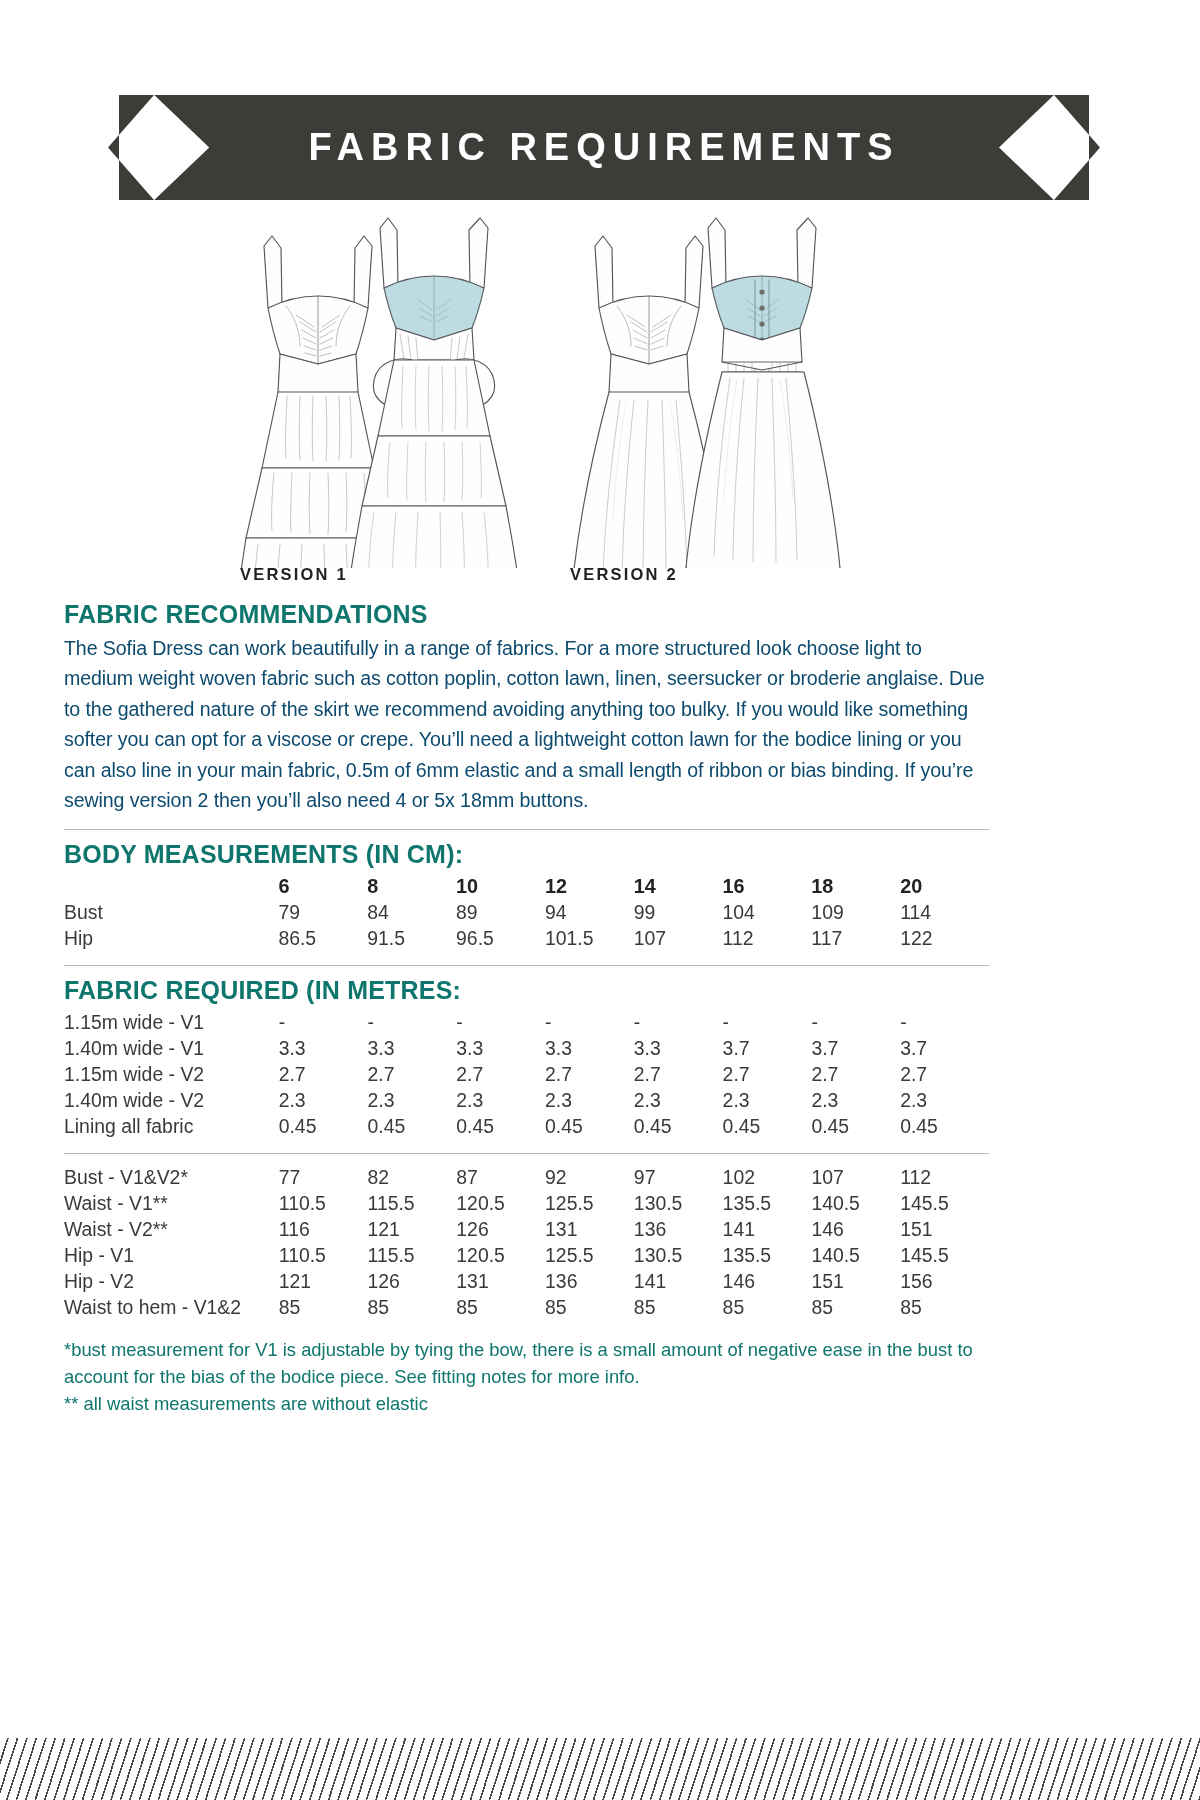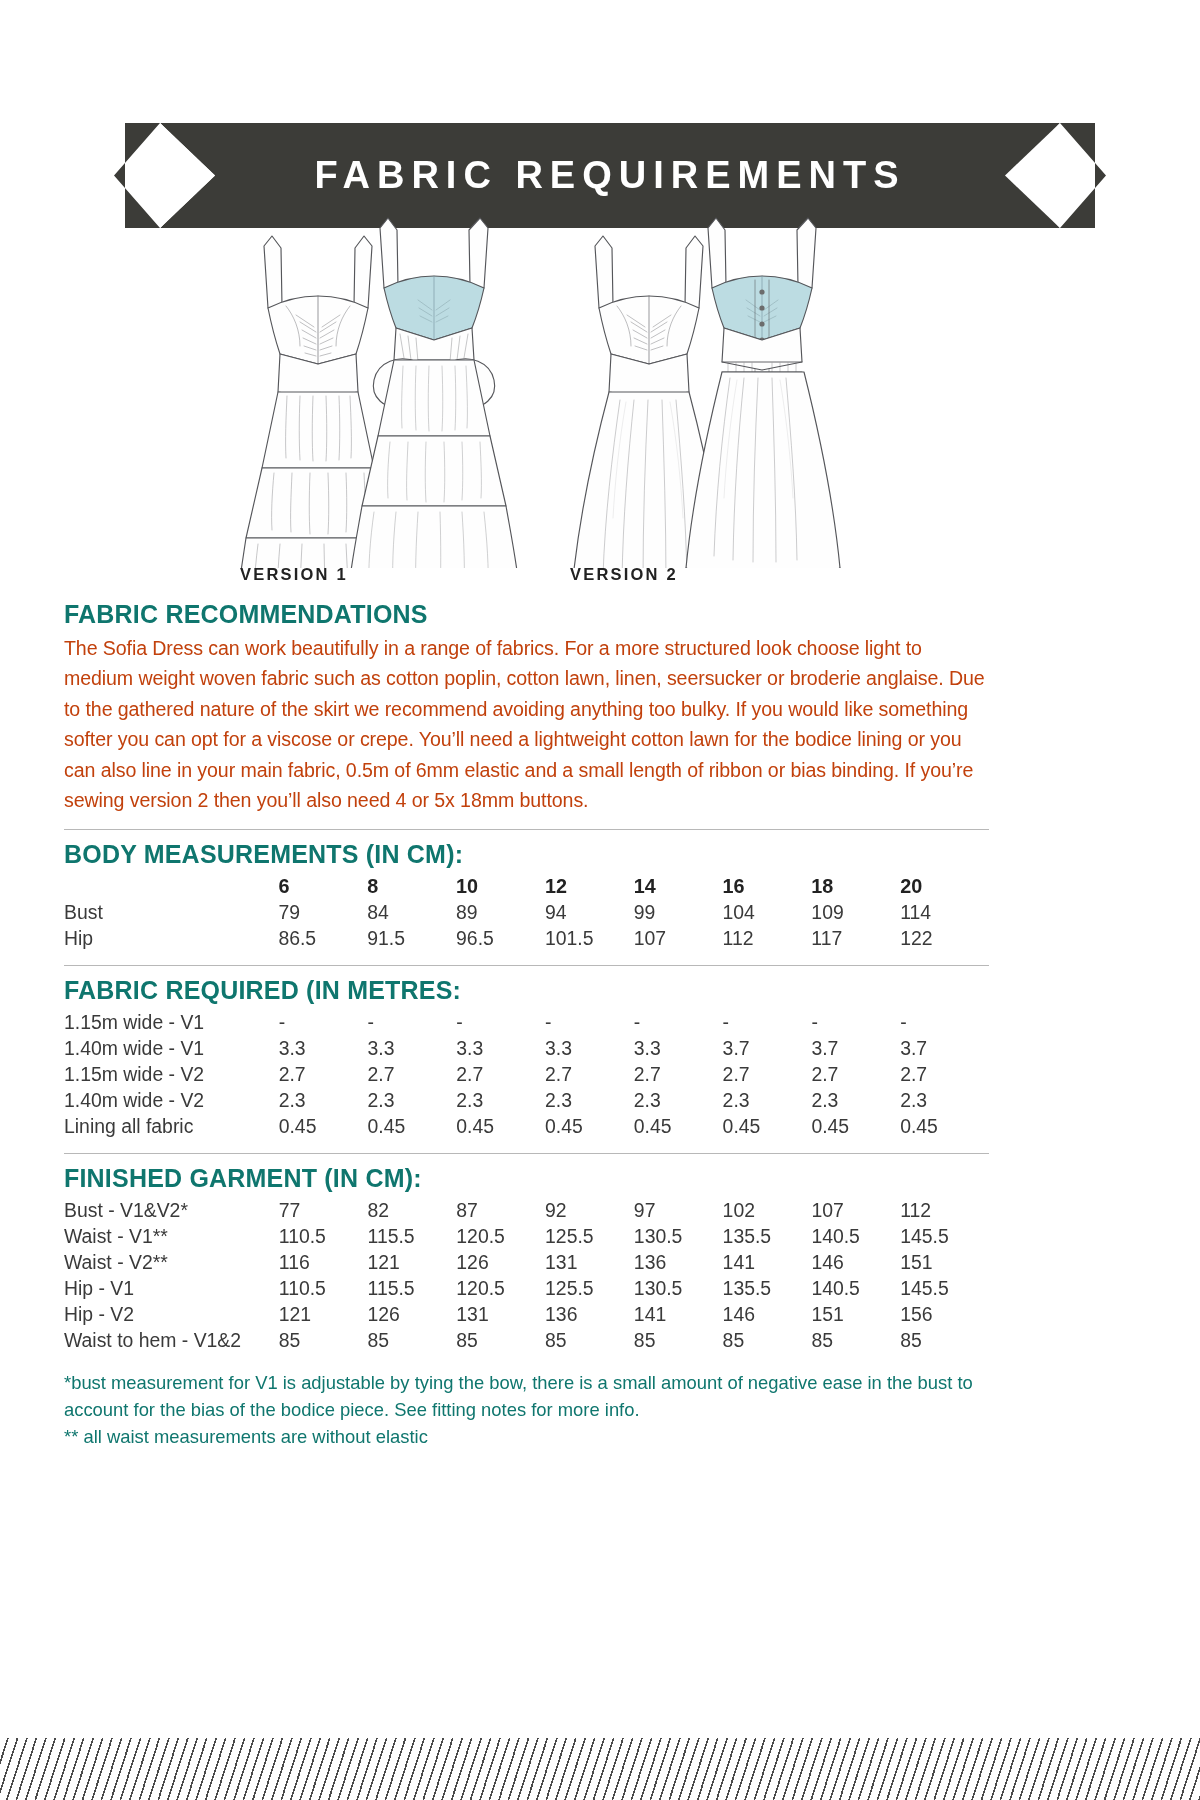--- a/index.html
+++ b/index.html
@@ -7,21 +7,21 @@
     width:1200px;height:1800px;
     background:#ffffff;
     font-family:"Liberation Sans", sans-serif;
     color:#2f2f2f;
     position:relative;
     overflow:hidden;
   }
   .page{position:relative;width:1200px;height:1800px;}
 
   
-  .banner-wrap{position:absolute;left:10px;top:95px;width:956px;height:105px;margin-top:28px;}
+  .banner-wrap{position:absolute;left:4px;top:95px;width:956px;height:105px;}
   .banner-title{
     position:absolute;left:0;top:0;width:1200px;height:105px;
     display:flex;align-items:center;justify-content:center;
     color:#ffffff;
     font-size:38px;
     font-weight:bold;
     letter-spacing:7px;
     font-family:"Liberation Sans", sans-serif;
     z-index:3;
     pointer-events:none;
@@ -46,21 +46,21 @@
     font-weight:bold;
     letter-spacing:.2px;
     margin:0 0 4px 0;
     color:#0f766e;
     font-family:"Liberation Sans", sans-serif;
   }
   p.para{
     margin:0;
     font-size:19.6px;
     line-height:30.4px;
-    color:#c2410c;
+    color:#0c4a6e;
     letter-spacing:-.1px;
   }
   hr.rule{
     border:none;border-top:1.6px solid #b8b8b8;
     margin:14px 0 10px 0;
   }
 
   
   table.data{
     width:100%;
@@ -469,21 +469,20 @@
             <td class="val">0.45</td>
             <td class="val">0.45</td>
           </tr>
         </tbody>
       </table>
     </div>
 
     <hr class="rule">
 
     <div class="tbl-block">
-      <h2 class="section">FINISHED GARMENT (IN CM):</h2>
       <table class="data">
         <tbody>
           <tr>
             <td class="rowlab">Bust - V1&amp;V2*</td>
             <td class="val">77</td>
             <td class="val">82</td>
             <td class="val">87</td>
             <td class="val">92</td>
             <td class="val">97</td>
             <td class="val">102</td>

